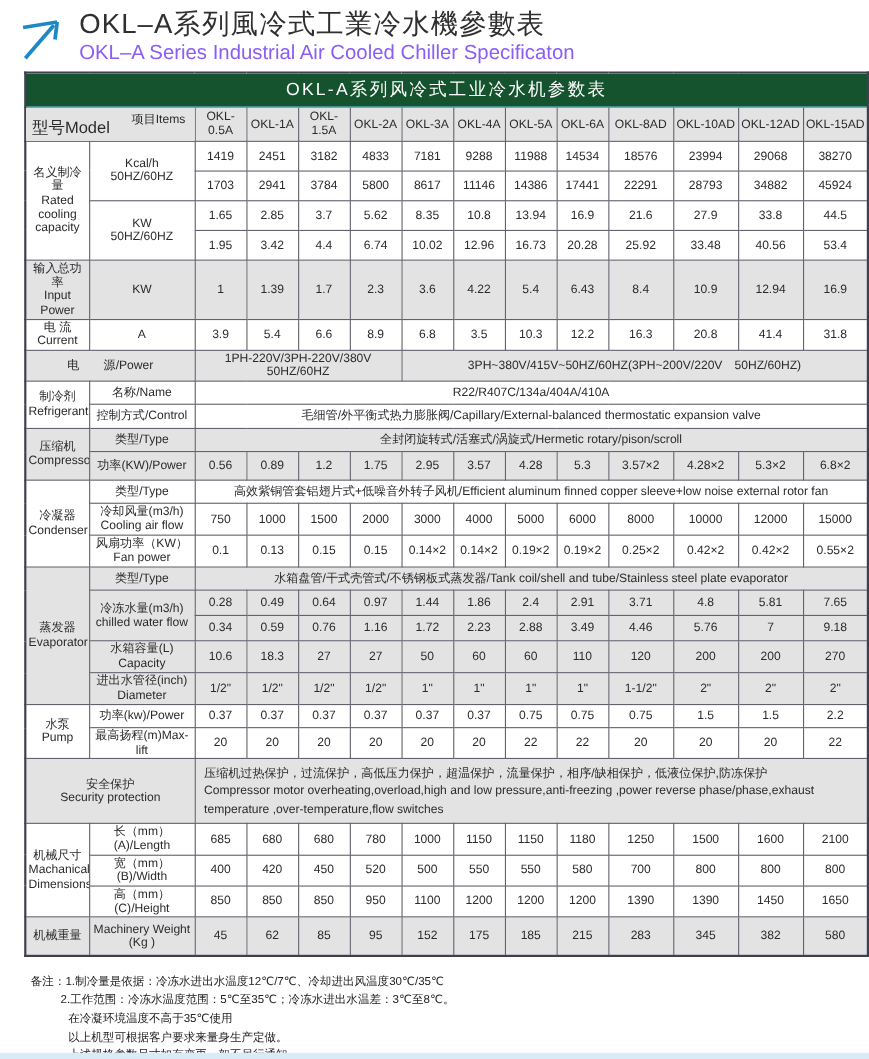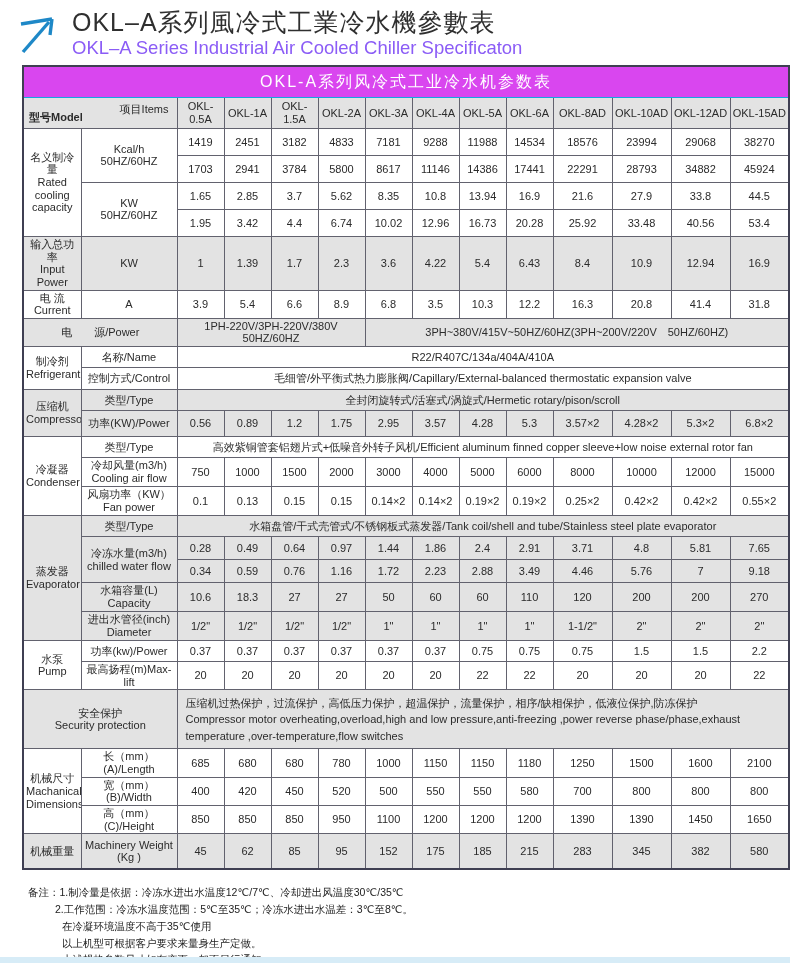--- a/index.html
+++ b/index.html
@@ -1,44 +1,44 @@
 <!DOCTYPE html>
 <html><head>
 <meta charset="utf-8">
 <style>
   html,body{margin:0;padding:0;}
   body{
     width:790px;height:963px;background:#ffffff;position:relative;overflow:hidden;
     font-family:"Liberation Sans","DejaVu Sans",sans-serif;color:#2b2b2b;
   }
   
-  .page-header{display:flex;align-items:flex-start;padding:8px 0 0 12px;}
+  .page-header{display:flex;align-items:center;padding:8px 0 0 12px;}
   .logo{width:50px;height:46px;flex:0 0 auto;margin-top:2px;}
   .titles{margin-left:10px;}
   .title-zh{font-size:25px;font-weight:500;letter-spacing:1px;color:#2f2f2f;line-height:1.15;}
   .title-en{font-size:18.5px;font-weight:400;color:#8b5cf6;line-height:1.2;}
   
   .spec-wrap{margin:6px 0 0 22px;width:766px;}
   table{border-collapse:collapse;table-layout:fixed;width:766px;border:2px solid #3f3f52;}
   td{border:1px solid #62626e;text-align:center;vertical-align:middle;
      font-size:11px;padding:1px 2px;overflow:hidden;line-height:1.15;}
   tr.shade td{background:#e3e3e3;}
-  .bluebar td{background:#d946ef;color:#ffffff;font-size:16px;font-weight:500;
+  .bluebar td{background:#14532d;color:#ffffff;font-size:16px;font-weight:500;
       letter-spacing:2px;border:1px solid #16a7e0;}
   .header-row td{background:#e3e3e3;font-size:11px;}
   .lbl{white-space:pre-line;}
   .left-txt{text-align:left;padding:3px 8px;line-height:1.5;margin-top:42px;}
   
   .corner{position:relative;padding:0;
     background-image:linear-gradient(to bottom right,
       transparent calc(50% - 0.7px), #7a7a84 calc(50% - 0.7px),
       #7a7a84 calc(50% + 0.7px), transparent calc(50% + 0.7px));
     background-color:#e3e3e3;}
   .corner .c-in{display:flex;height:100%;align-items:center;}
-  .corner .model{padding:8px 0 0 5px;font-size:11px;font-weight:bold;}
+  .corner .model{padding:8px 0 0 5px;font-size:15px;}
   .corner .items{margin-left:auto;padding:0 8px 8px 0;font-size:11px;}
   
   .rh30 td{height:28px;} .rh26 td{height:24px;} .rh27 td{height:25px;}
   .rh21 td{height:19px;} .rh20 td{height:18px;} .rh25 td{height:23px;}
   .rh28 td{height:26px;} .rh22 td{height:20px;margin-left:20px;} .rh54 td{height:52px;}
   .rh34 td{height:32px;}
   
   .notes{margin:14px 0 0 28px;font-size:10.5px;color:#222;line-height:1.6;}
   .note{white-space:pre;}
   .ind1{padding-left:27px;} .ind2{padding-left:34px;}

